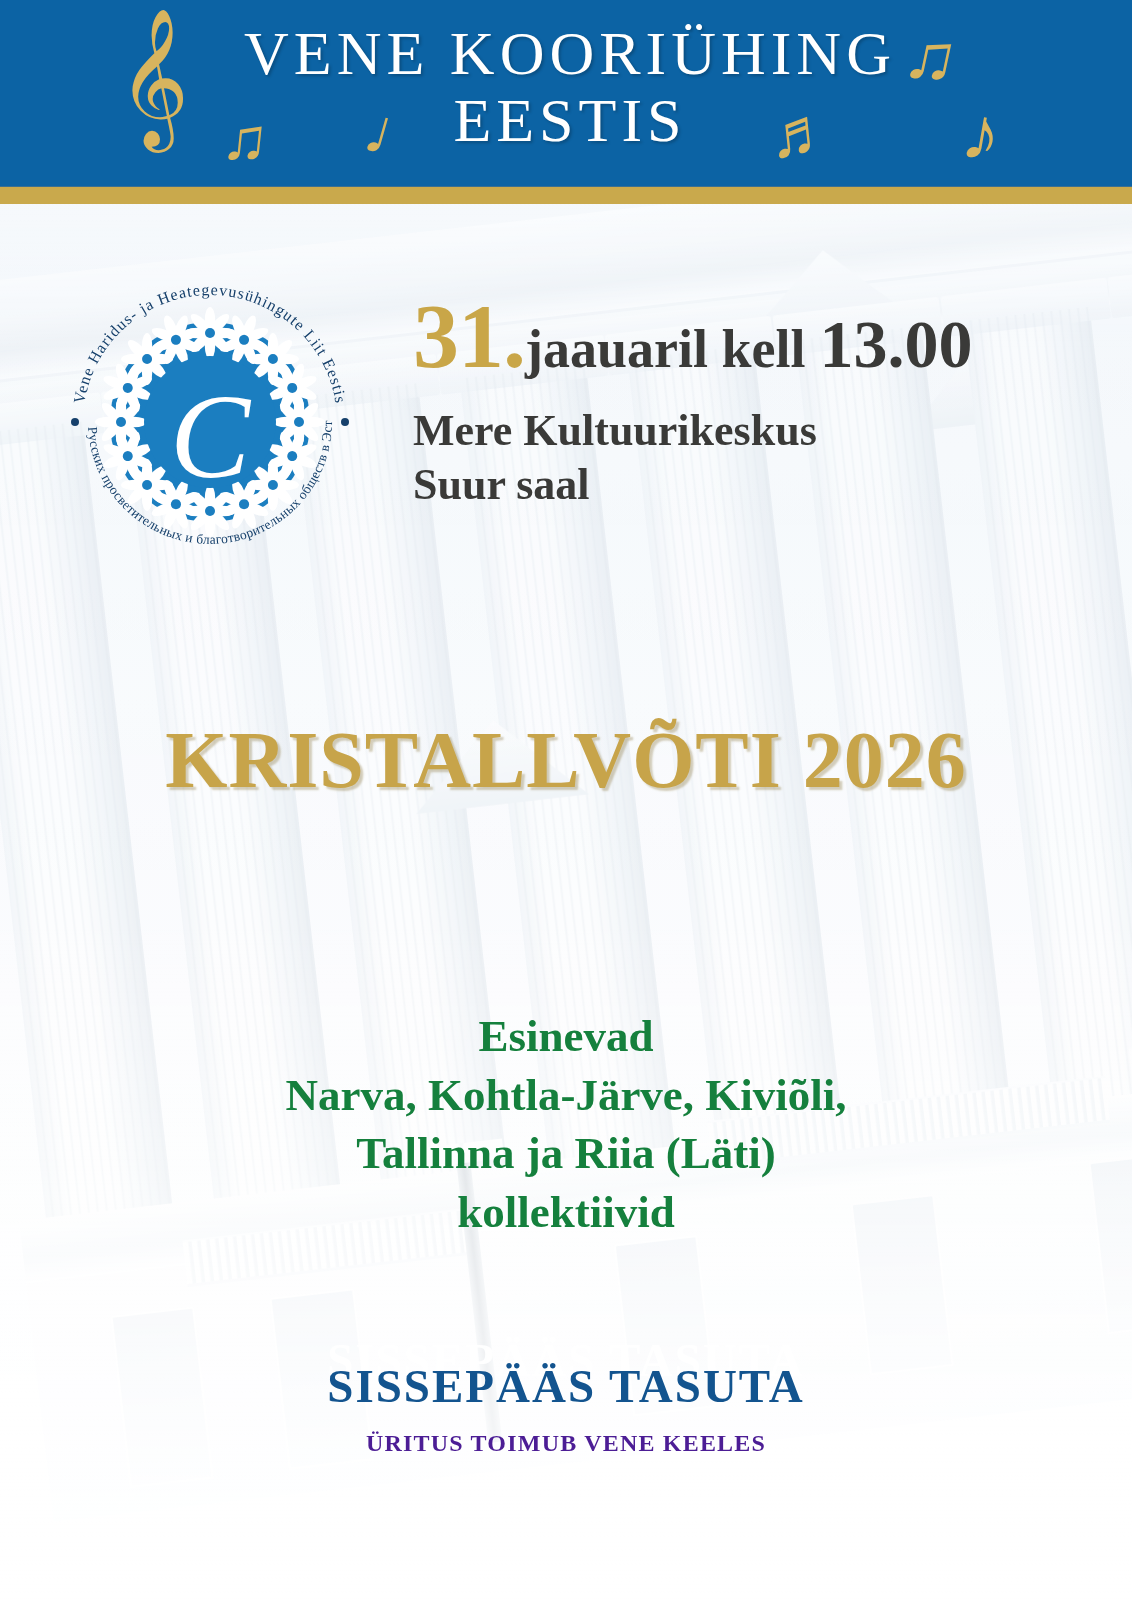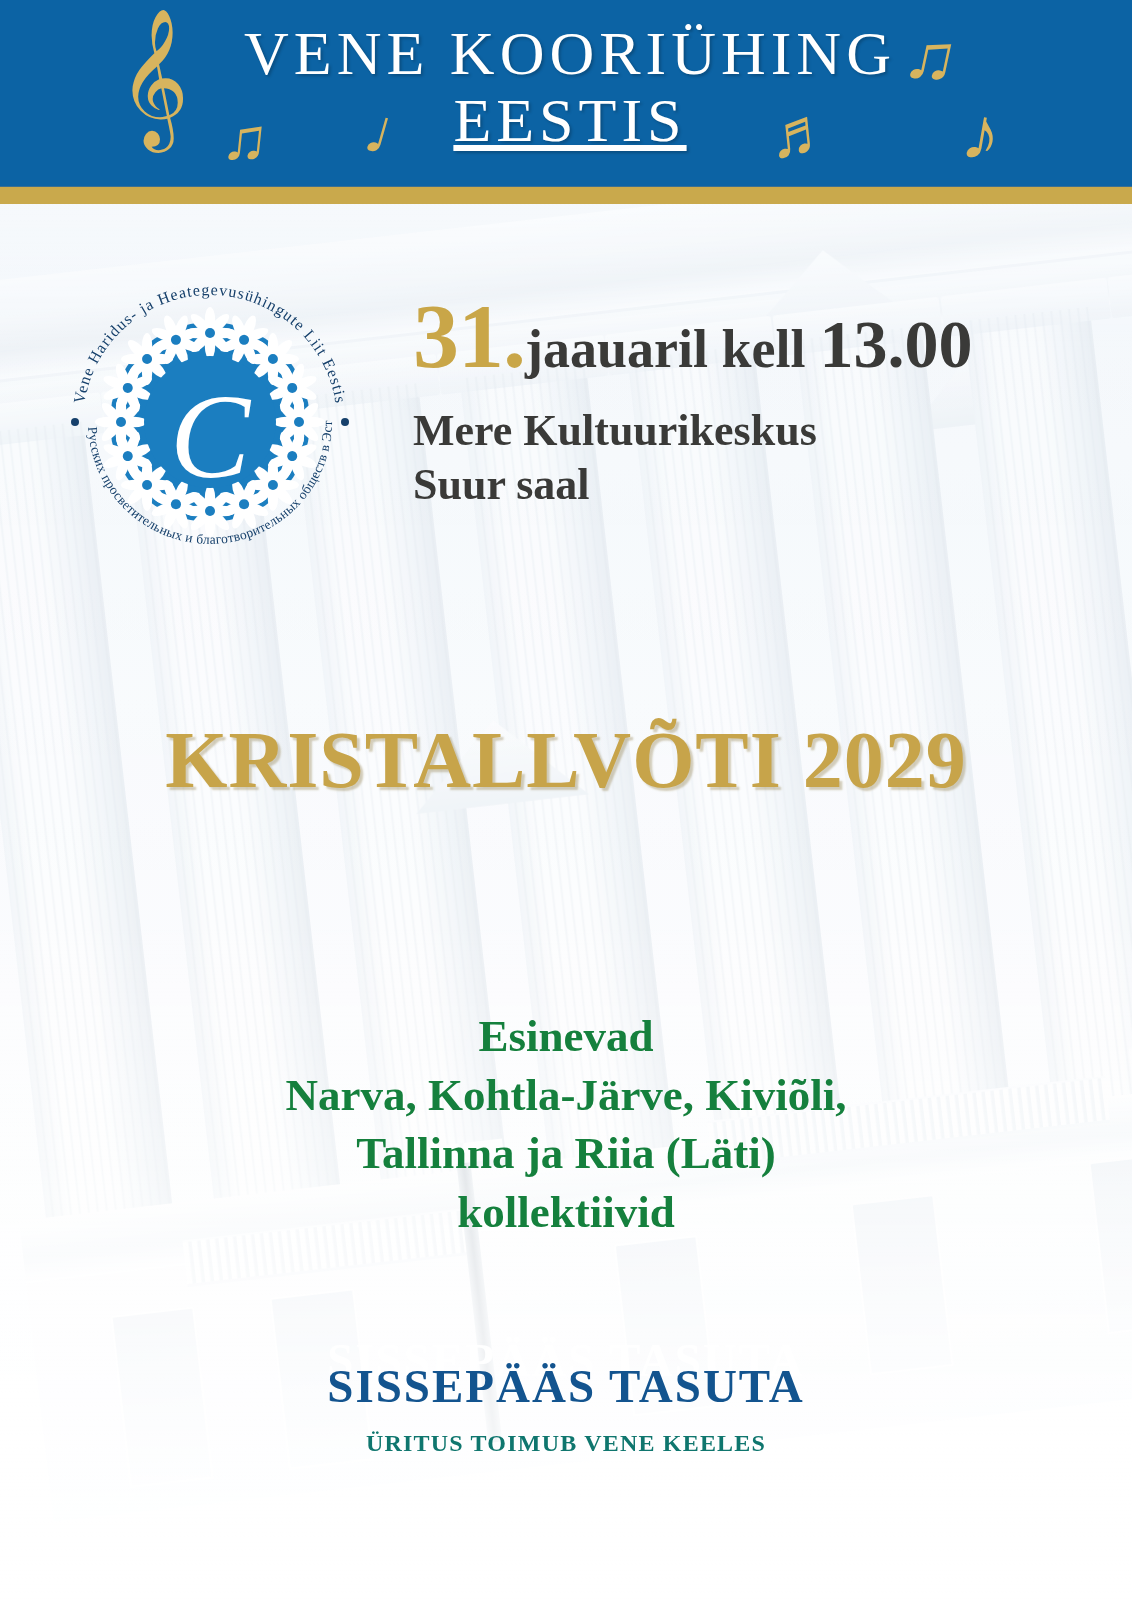--- a/index.html
+++ b/index.html
@@ -175,21 +175,21 @@
     text-align: center;
     font-size: 62px;
     line-height: 1.02;
     letter-spacing: 5px;
     font-weight: 400;
     padding-top: 22px;
     text-shadow: 2px 2px 3px rgba(0,0,0,.22);
     font-family: "Liberation Serif", serif;
     padding-left: 8px;
   }
-  .header-title .l2 { display: block; margin-top: 4px; text-decoration: underline; }
+  .header-title .l2 { display: block; margin-top: 4px; }
   .gold-rule {
     position: relative;
     z-index: 5;
     height: 18px;
     background: #c9a94c;
     box-shadow: inset 0 1px 0 #3a6f92;
   }
   .note {
     position: absolute;
     color: #d7b45e;
@@ -306,21 +306,21 @@
   .entry-main {
     position: relative;
     color: #13548f;
     font-size: 47px;
     font-weight: 700;
     letter-spacing: 2px;
     font-family: "Liberation Serif", serif;
   }
   .entry-note {
     margin-top: 17px;
-    color: #0f766e;
+    color: #4c1d95;
     font-size: 24px;
     font-weight: 700;
     letter-spacing: 1.2px;
     font-family: "Liberation Serif", serif;
   }
 </style>
 </head>
 <body>
 
 <div class="poster">
@@ -434,21 +434,21 @@
       <div class="dateline">
         <span class="daynum">31.</span><span class="mid">jaauaril kell</span> <span class="time">13.00</span>
       </div>
       <div class="venue">
         <div>Mere Kultuurikeskus</div>
         <div>Suur saal</div>
       </div>
     </div>
 
     <div class="fest">
-      <div class="fest-sub">KRISTALLVÕTI 2029</div>
+      <div class="fest-sub">KRISTALLVÕTI 2026</div>
     </div>
 
     <div class="perf">
       <div>Esinevad</div>
       <div>Narva, Kohtla-Järve, Kiviõli,</div>
       <div>Tallinna ja Riia (Läti)</div>
       <div>kollektiivid</div>
     </div>
 
     <div class="entry">

